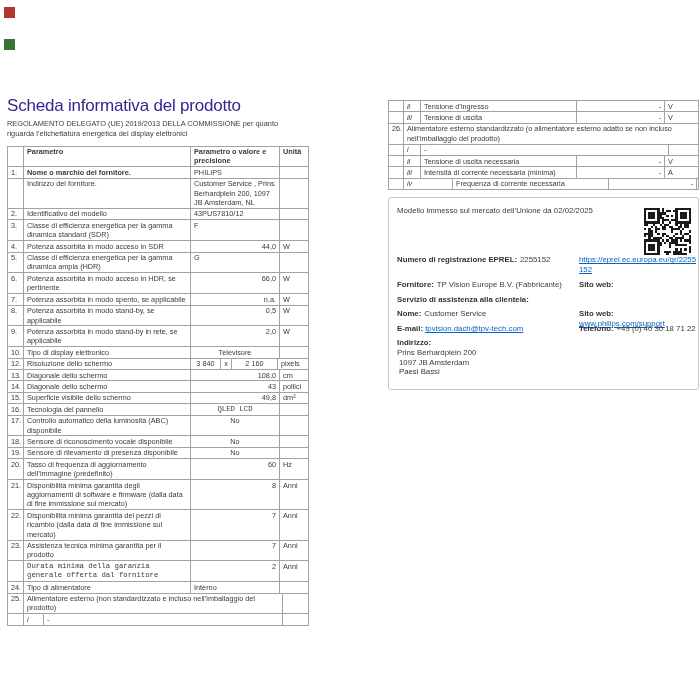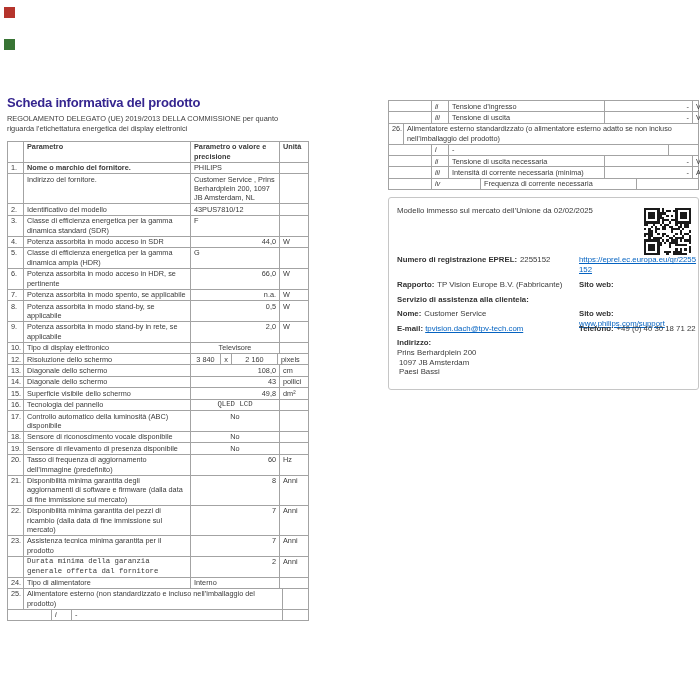--- a/index.html
+++ b/index.html
@@ -3,32 +3,32 @@
 <meta charset="utf-8">
 <style>
   html,body{margin:0;padding:0;}
   body{width:700px;height:700px;background:#ffffff;position:relative;overflow:hidden;
        font-family:"Liberation Sans",sans-serif;color:#3a3a3a;}
   .marker{position:absolute;width:11px;height:11px;}
   #marker-red{left:4px;top:7px;background:#b5342c;}
   #marker-green{left:4px;top:39px;background:#387434;}
 
   #left-col{position:absolute;left:7px;top:96px;width:302px;}
-  #page-title{color:#35258f;font-weight:bold;font-size:13px;letter-spacing:-0.2px;line-height:1.15;}
+  #page-title{color:#35258f;font-weight:normal;font-size:17px;letter-spacing:-0.2px;line-height:1.15;}
   #page-subtitle{font-size:7.4px;line-height:1.35;margin-top:3px;width:300px;color:#3c3c3c;}
 
   .tbl{border:1px solid #a3a3a3;margin-top:7px;font-size:7.3px;line-height:9.4px;color:#3a3a3a;}
   .trow{display:flex;border-top:1px solid #a3a3a3;align-items:stretch;min-height:10px;}
   .trow:first-child{border-top:none;}
   .tcell{border-left:1px solid #a3a3a3;padding:0.5px 3px;box-sizing:border-box;flex-shrink:0;}
   .tcell:first-child{border-left:none;}
   .tcell.flex{flex:1 1 auto;}
   .hdr .tcell{font-weight:bold;}
   .al{text-align:left;} .ar{text-align:right;} .ac{text-align:center;}
-  .roman{font-style:italic;margin-left:28px;}
+  .roman{font-style:italic;}
 
   #right-col{position:absolute;left:388px;top:100px;width:311px;}
   #right-col .tbl{margin-top:0;}
 
   #info-box{position:relative;margin-top:7px;height:193px;border:1px solid #c6c6c6;border-radius:3px;
             font-size:7.8px;line-height:9.8px;box-sizing:border-box;}
   .ib-abs{position:absolute;}
   .ib-label{font-weight:bold;color:#333;}
   .ib-val{margin-left:3px;}
   a.lnk{color:#0563c1;text-decoration:underline;cursor:pointer;}
@@ -503,21 +503,21 @@
         <rect x="17" y="20" width="1" height="1" fill="#1a1a1a"></rect>
         <rect x="18" y="20" width="1" height="1" fill="#1a1a1a"></rect>
       </svg>
 
     <div class="ib-abs" style="left:8px;top:57px;">
       <span class="ib-label">Numero di registrazione EPREL:</span><span class="ib-val">2255152</span>
     </div>
     <a class="lnk ib-abs" id="eprel-link" style="left:190px;top:57px;">https://eprel.ec.europa.eu/qr/2255152</a>
 
     <div class="ib-abs" style="left:8px;top:82px;">
-      <span class="ib-label">Rapporto:</span><span class="ib-val">TP Vision Europe B.V. (Fabbricante)</span>
+      <span class="ib-label">Fornitore:</span><span class="ib-val">TP Vision Europe B.V. (Fabbricante)</span>
     </div>
     <div class="ib-abs ib-label" style="left:190px;top:82px;">Sito web:</div>
 
     <div class="ib-abs ib-label" style="left:8px;top:97px;">Servizio di assistenza alla clientela:</div>
 
     <div class="ib-abs" style="left:8px;top:111px;">
       <span class="ib-label">Nome:</span><span class="ib-val">Customer Service</span>
     </div>
     <div class="ib-abs" style="left:190px;top:111px;">
       <span class="ib-label">Sito web:</span>

